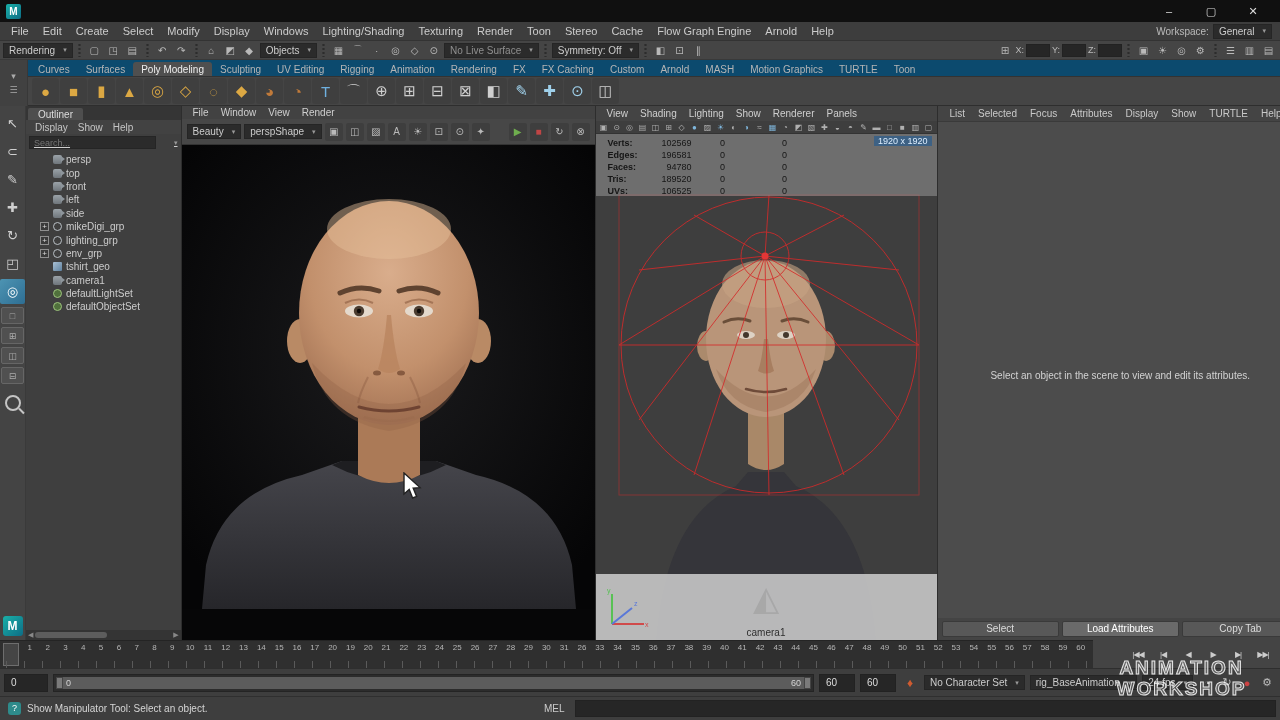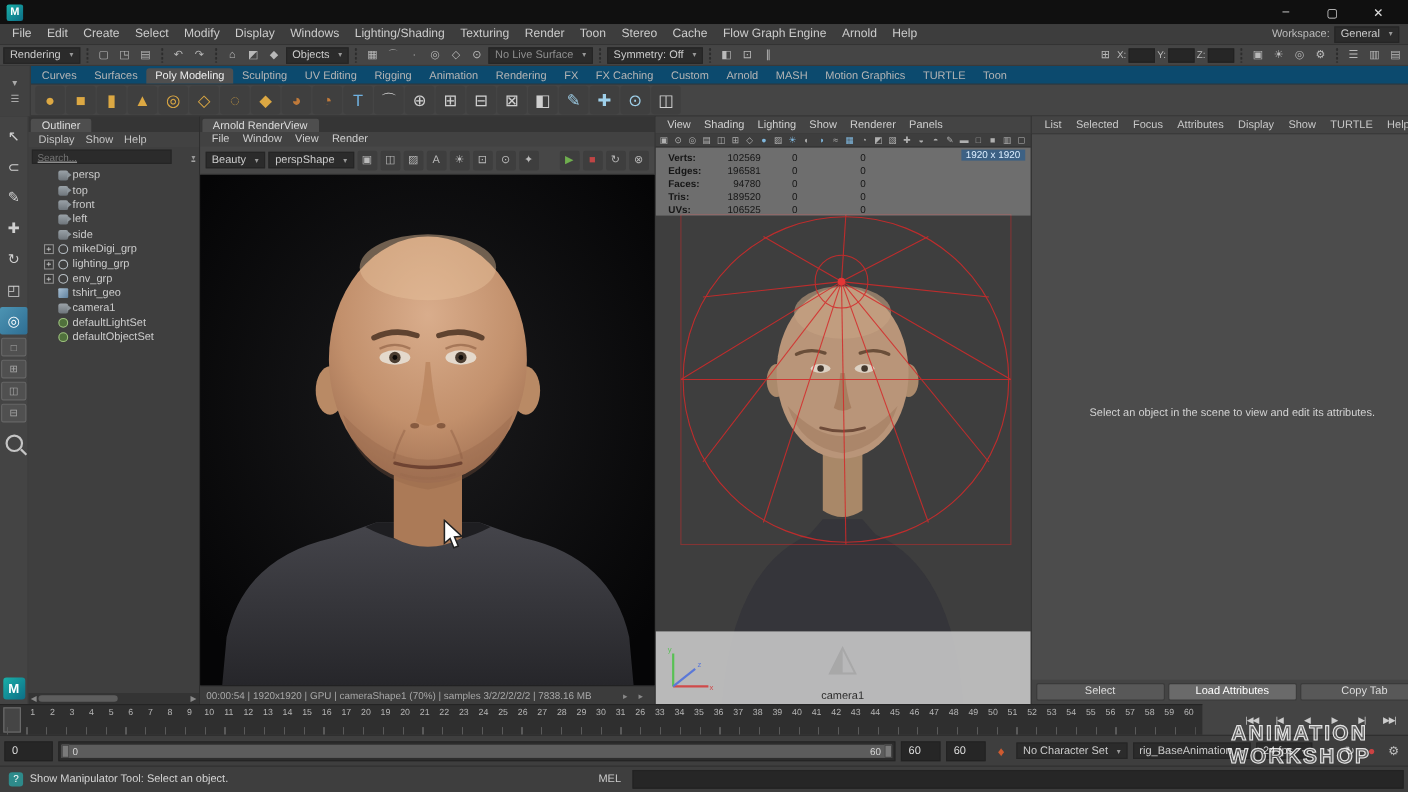--- a/index.html
+++ b/index.html
@@ -407,23 +407,20 @@
           </div>
         </div>
       <div class="hscroll">
         <span class="scroll-arrow">◀</span>
         <div class="hthumb"></div>
         <span class="scroll-arrow" style="margin-left:auto">▶</span>
       </div>
     </div>
 
     <div class="renderview">
-      <div class="panel-tab-row">
-        <div class="panel-tab">Arnold RenderView</div>
-      </div>
       <div class="rv-menus" id="rv-menus">
           <span>File</span>
           <span>Window</span>
           <span>View</span>
           <span>Render</span>
         </div>
       <div class="rv-toolbar" id="rv-toolbar">
           <div class="dropdown">
             <span>Beauty</span>
             <span class="caret">▾</span>
@@ -484,24 +481,20 @@
           <path d="M223,158 Q237,151 251,158" stroke="#8a5c40" stroke-width="2" opacity="0.6" fill="none"></path>
           <path d="M205,170 Q202,205 196,224 Q207,232 218,224 Q212,205 209,170 Z" fill="#b9855f" opacity="0.8"></path>
           <ellipse cx="195" cy="228" rx="4" ry="2.5" fill="#6d452e" opacity="0.7"></ellipse>
           <ellipse cx="219" cy="228" rx="4" ry="2.5" fill="#6d452e" opacity="0.7"></ellipse>
           <path d="M177,262 Q207,270 237,262" stroke="#6e4332" stroke-width="3" fill="none" stroke-linecap="round"></path>
           <path d="M182,272 Q207,280 232,272" stroke="#9a6a4e" stroke-width="2" opacity="0.5" fill="none"></path>
           <path d="M186,232 Q178,248 176,258" stroke="#8a5a40" stroke-width="2" opacity="0.4" fill="none"></path>
           <path d="M228,232 Q236,248 238,258" stroke="#8a5a40" stroke-width="2" opacity="0.4" fill="none"></path>
           <ellipse cx="207" cy="84" rx="62" ry="30" fill="#e7c09c" opacity="0.45"></ellipse>
         </svg>
-      </div>
-      <div class="rv-status">
-        <span>00:00:54 | 1920x1920 | GPU | cameraShape1 (70%) | samples 3/2/2/2/2/2 | 7838.16 MB</span>
-        <span class="rvs-icons">▸ ▸</span>
       </div>
     </div>
 
     <div class="viewport">
       <div class="vp-menus" id="vp-menus">
           <span>View</span>
           <span>Shading</span>
           <span>Lighting</span>
           <span>Show</span>
           <span>Renderer</span>

